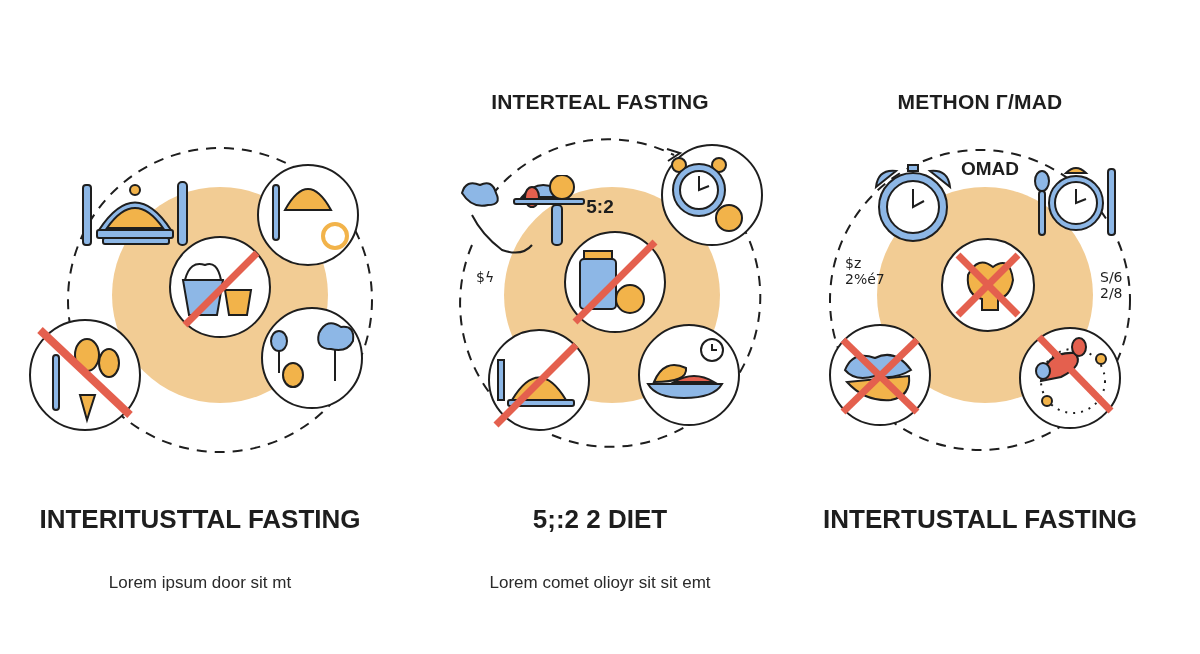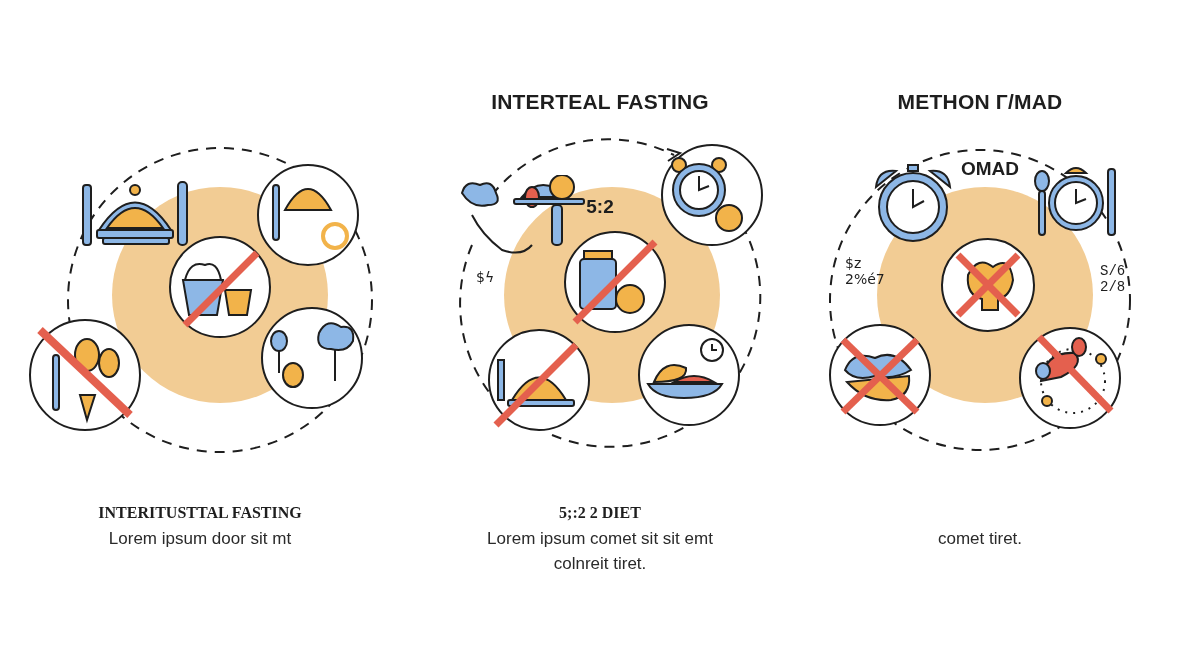--- a/index.html
+++ b/index.html
@@ -3,22 +3,22 @@
 <meta charset="utf-8">
 <style>
   html, body { margin:0; padding:0; background:#ffffff; }
   body { width:1200px; height:654px; position:relative; overflow:hidden; font-family:"Liberation Sans","DejaVu Sans",sans-serif; color:#1e1e1e; }
   .panel { position:absolute; top:0; width:400px; height:654px; }
   .panel-title { position:absolute; top:90px; left:0; width:100%; text-align:center; font-weight:700; font-size:21px; letter-spacing:0.2px; }
   .diagram { position:absolute; top:135px; left:0; width:400px; height:330px; }
   .diagram svg { position:absolute; left:0; top:0; }
   .inner-label { position:absolute; font-weight:700; font-size:19px; text-align:center; }
   .side-note { position:absolute; font-size:14px; line-height:16px; font-family:"DejaVu Sans",sans-serif; }
-  .foot-title { position:absolute; top:504px; left:0; width:100%; text-align:center; font-weight:700; font-size:16px;font-family:Liberation Serif, serif; }
-  .foot-text { position:absolute; top:526px; left:0; width:100%; text-align:center; font-size:17px; line-height:25px; color:#2a2a2a; }
+  .foot-title { position:absolute; top:504px; left:0; width:100%; text-align:center; font-weight:700; font-size:26px; }
+  .foot-text { position:absolute; top:570px; left:0; width:100%; text-align:center; font-size:17px; line-height:25px; color:#2a2a2a; }
 </style>
 </head>
 <body>
 
 <div class="panel" style="left:25px;">
 
   <div class="diagram">
     <svg width="400" height="330" viewBox="0 0 400 330">
       <circle cx="195" cy="165" r="152" fill="none" stroke="#1e1e1e" stroke-width="2" stroke-dasharray="10 8"></circle>
       <circle cx="195" cy="160" r="108" fill="#F2CC94"></circle>
@@ -150,40 +150,39 @@
         <path d="M78 24 L78 30 L83 30" fill="none"></path>
         <path d="M20 62 Q30 38 52 48 Q54 62 20 62 Z" fill="#F2B34A"></path>
         <path d="M40 62 Q60 50 80 62 Z" fill="#E4604E"></path>
         <path d="M14 64 L88 64 Q80 78 50 78 Q22 78 14 64 Z" fill="#8DB7E6"></path>
       </g>
     </svg>
   </div>
 
   <div class="foot-title" style="left:-12px;">5;:2 2 DIET</div>
   <div class="foot-text" style="left:-12px;">
-    <div>Lorem ipsum comet sit sit emt</div>
-    <div>colnreit tiret.</div>
+    <div>Lorem comet olioyr sit sit emt</div>
   </div>
 </div>
 
 <div class="panel" style="left:790px;">
   <div class="panel-title" style="left:-10px;">METHON Г/MAD</div>
 
   <div class="diagram">
     <svg width="400" height="330" viewBox="0 0 400 330">
       <circle cx="190" cy="165" r="150" fill="none" stroke="#1e1e1e" stroke-width="2" stroke-dasharray="10 8"></circle>
       <circle cx="195" cy="160" r="108" fill="#F2CC94"></circle>
     </svg>
 
     <div class="inner-label" style="left:160px;top:23px;width:80px;">OMAD</div>
     <div class="side-note" style="left:55px;top:120px;">
       <div>$z</div>
       <div>2%é7</div>
     </div>
-    <div class="side-note" style="left:310px;top:128px;font-family:Liberation Mono, monospace;">
+    <div class="side-note" style="left:310px;top:134px;">
       <div>S/6</div>
       <div>2/8</div>
     </div>
 
     <svg width="90" height="90" style="left:78px;top:28px;position:absolute;">
       <g stroke="#1e1e1e" stroke-width="2">
         <path d="M8 24 Q10 6 28 8 Z" fill="#8DB7E6"></path>
         <path d="M82 24 Q80 6 62 8 Z" fill="#8DB7E6"></path>
         <rect x="40" y="2" width="10" height="6" fill="#8DB7E6"></rect>
         <circle cx="45" cy="44" r="34" fill="#8DB7E6"></circle>
@@ -224,16 +223,16 @@
       <circle cx="58" cy="58" r="32" fill="none" stroke="#1e1e1e" stroke-width="2" stroke-dasharray="2 6"></circle>
       <path d="M26 58 Q30 28 60 30 Q70 42 46 54 Z" fill="#E4604E" stroke="#1e1e1e" stroke-width="2"></path>
       <ellipse cx="28" cy="48" rx="7" ry="8" fill="#8DB7E6" stroke="#1e1e1e" stroke-width="2"></ellipse>
       <ellipse cx="64" cy="24" rx="7" ry="9" fill="#E4604E" stroke="#1e1e1e" stroke-width="2"></ellipse>
       <circle cx="86" cy="36" r="5" fill="#F2B34A" stroke="#1e1e1e" stroke-width="2"></circle>
       <circle cx="32" cy="78" r="5" fill="#F2B34A" stroke="#1e1e1e" stroke-width="2"></circle>
       <line x1="24" y1="14" x2="96" y2="88" stroke="#E4604E" stroke-width="7"></line>
     </svg>
   </div>
 
+  <div class="foot-title" style="left:-10px;">INTERTUSTALL FASTING</div>
   <div class="foot-text" style="left:-10px;">
-    <div>comet tiret.</div>
   </div>
 </div>
 
 </body></html>

